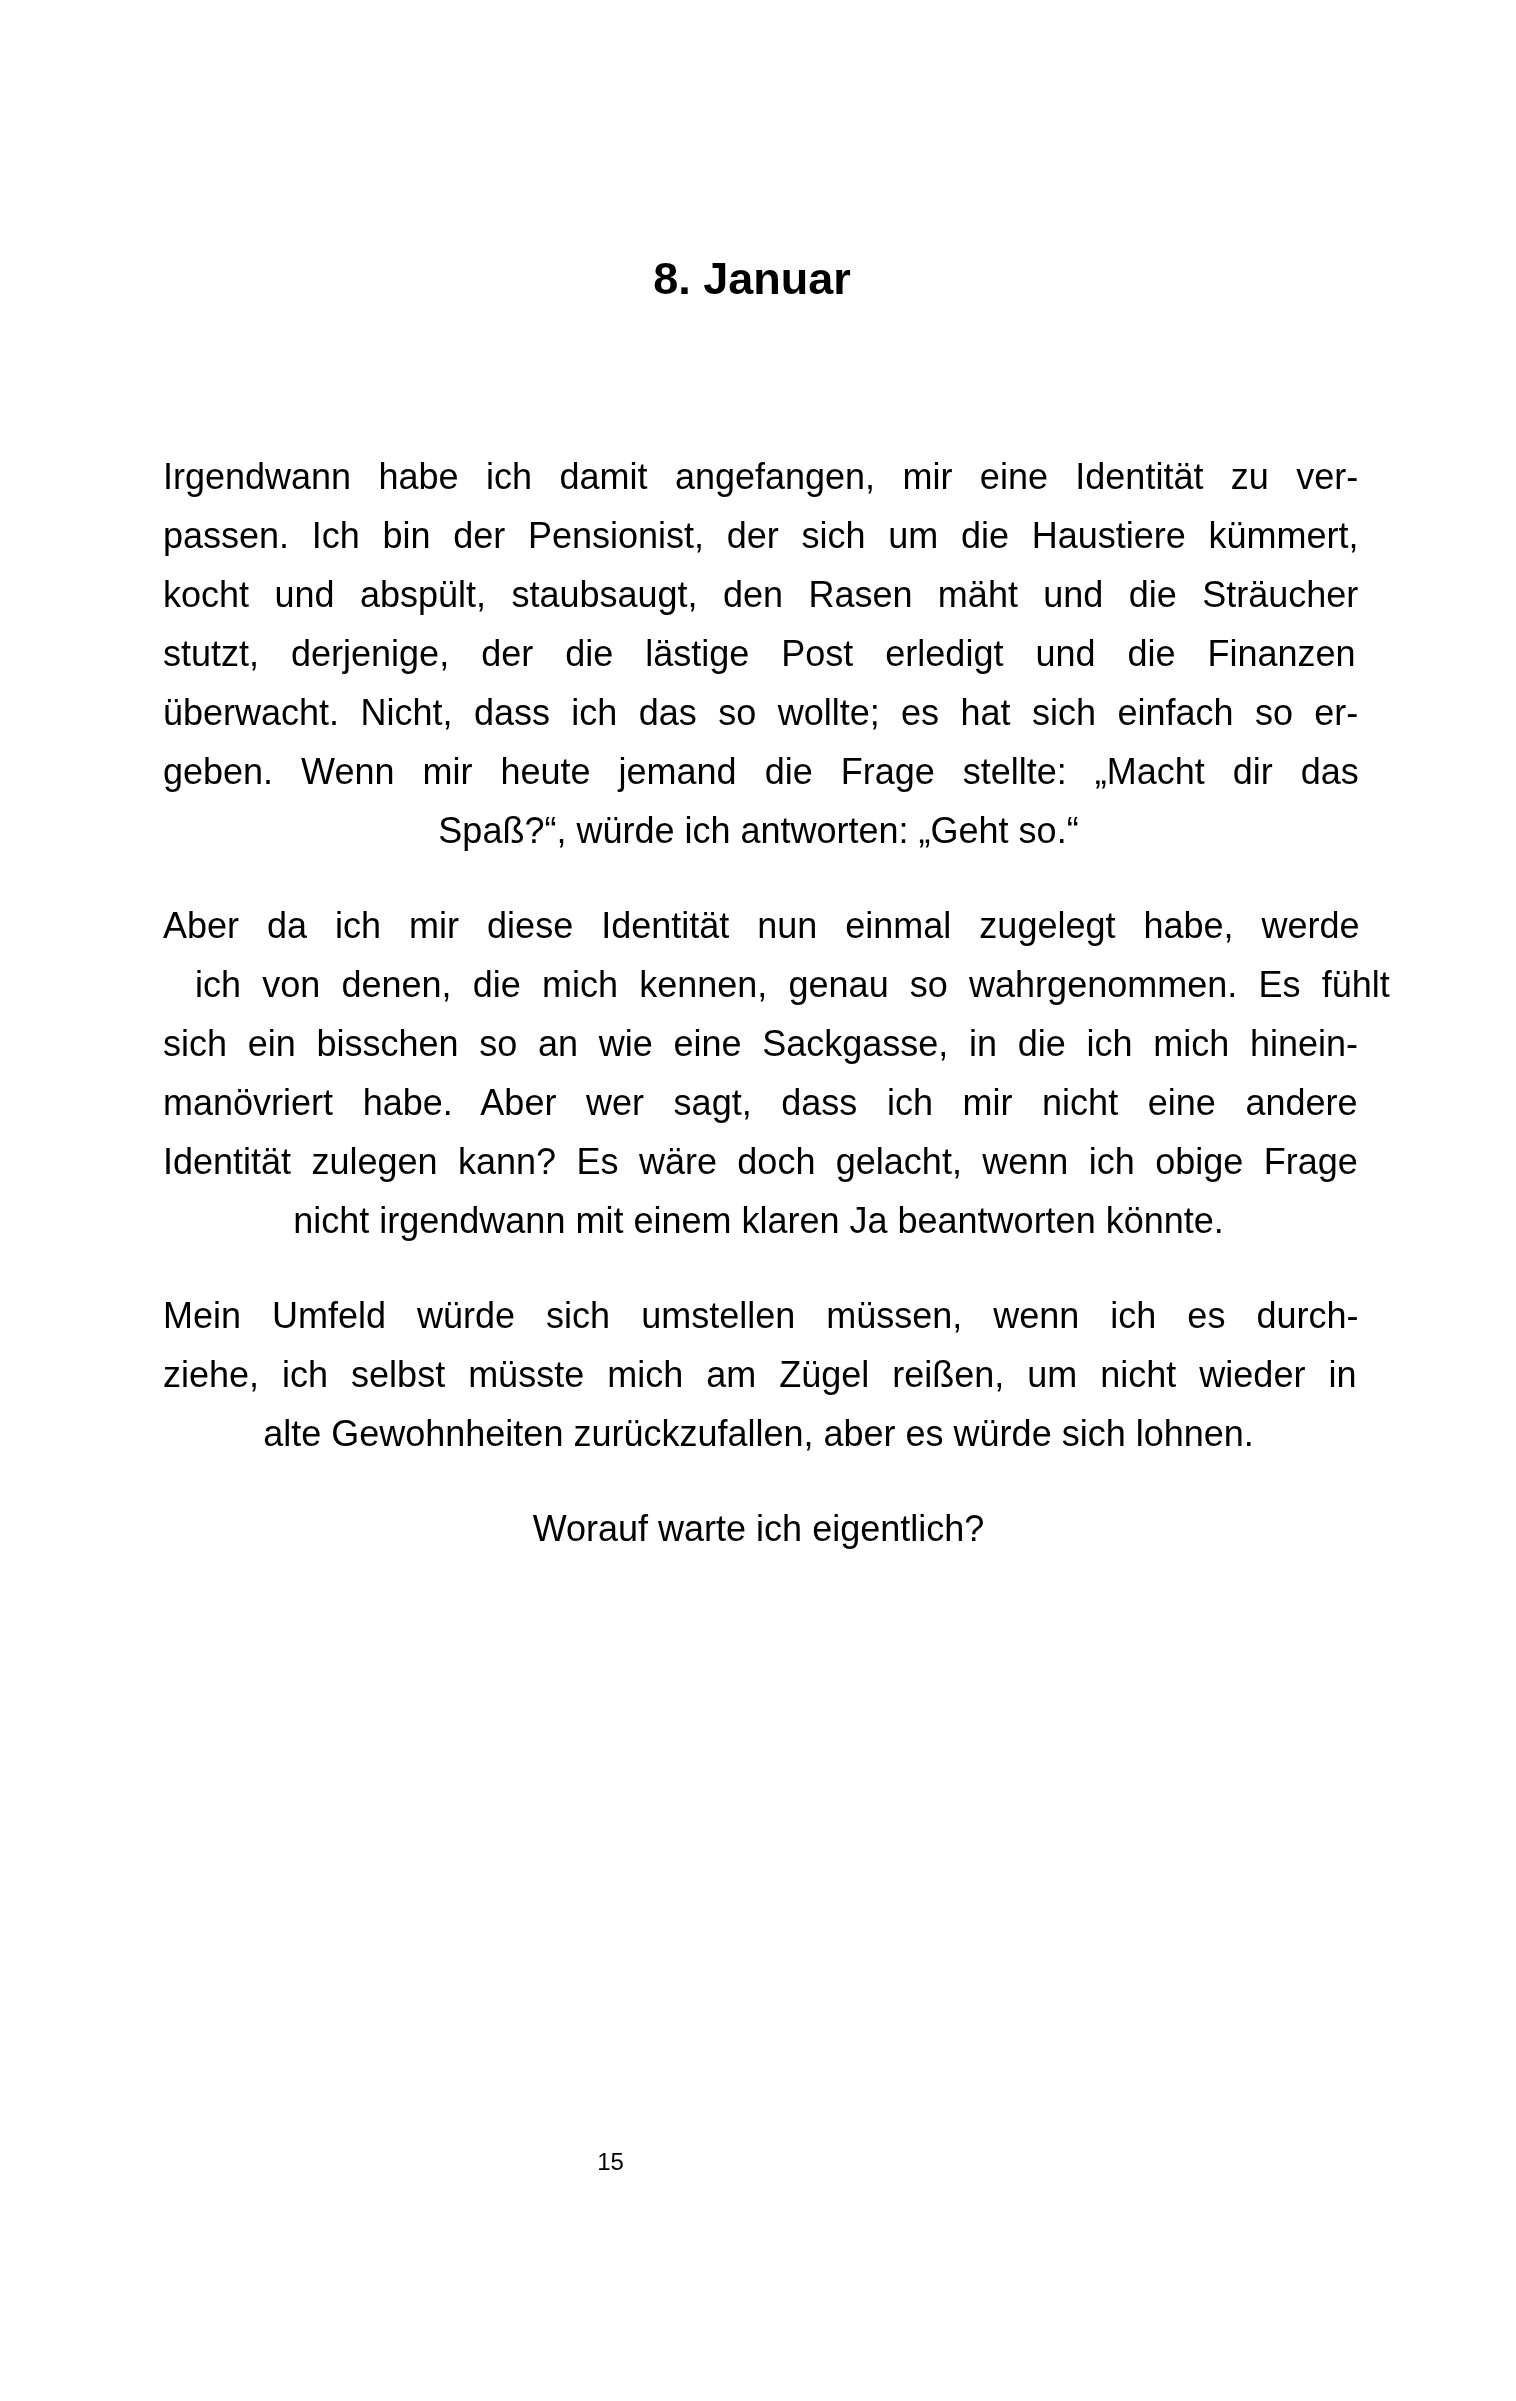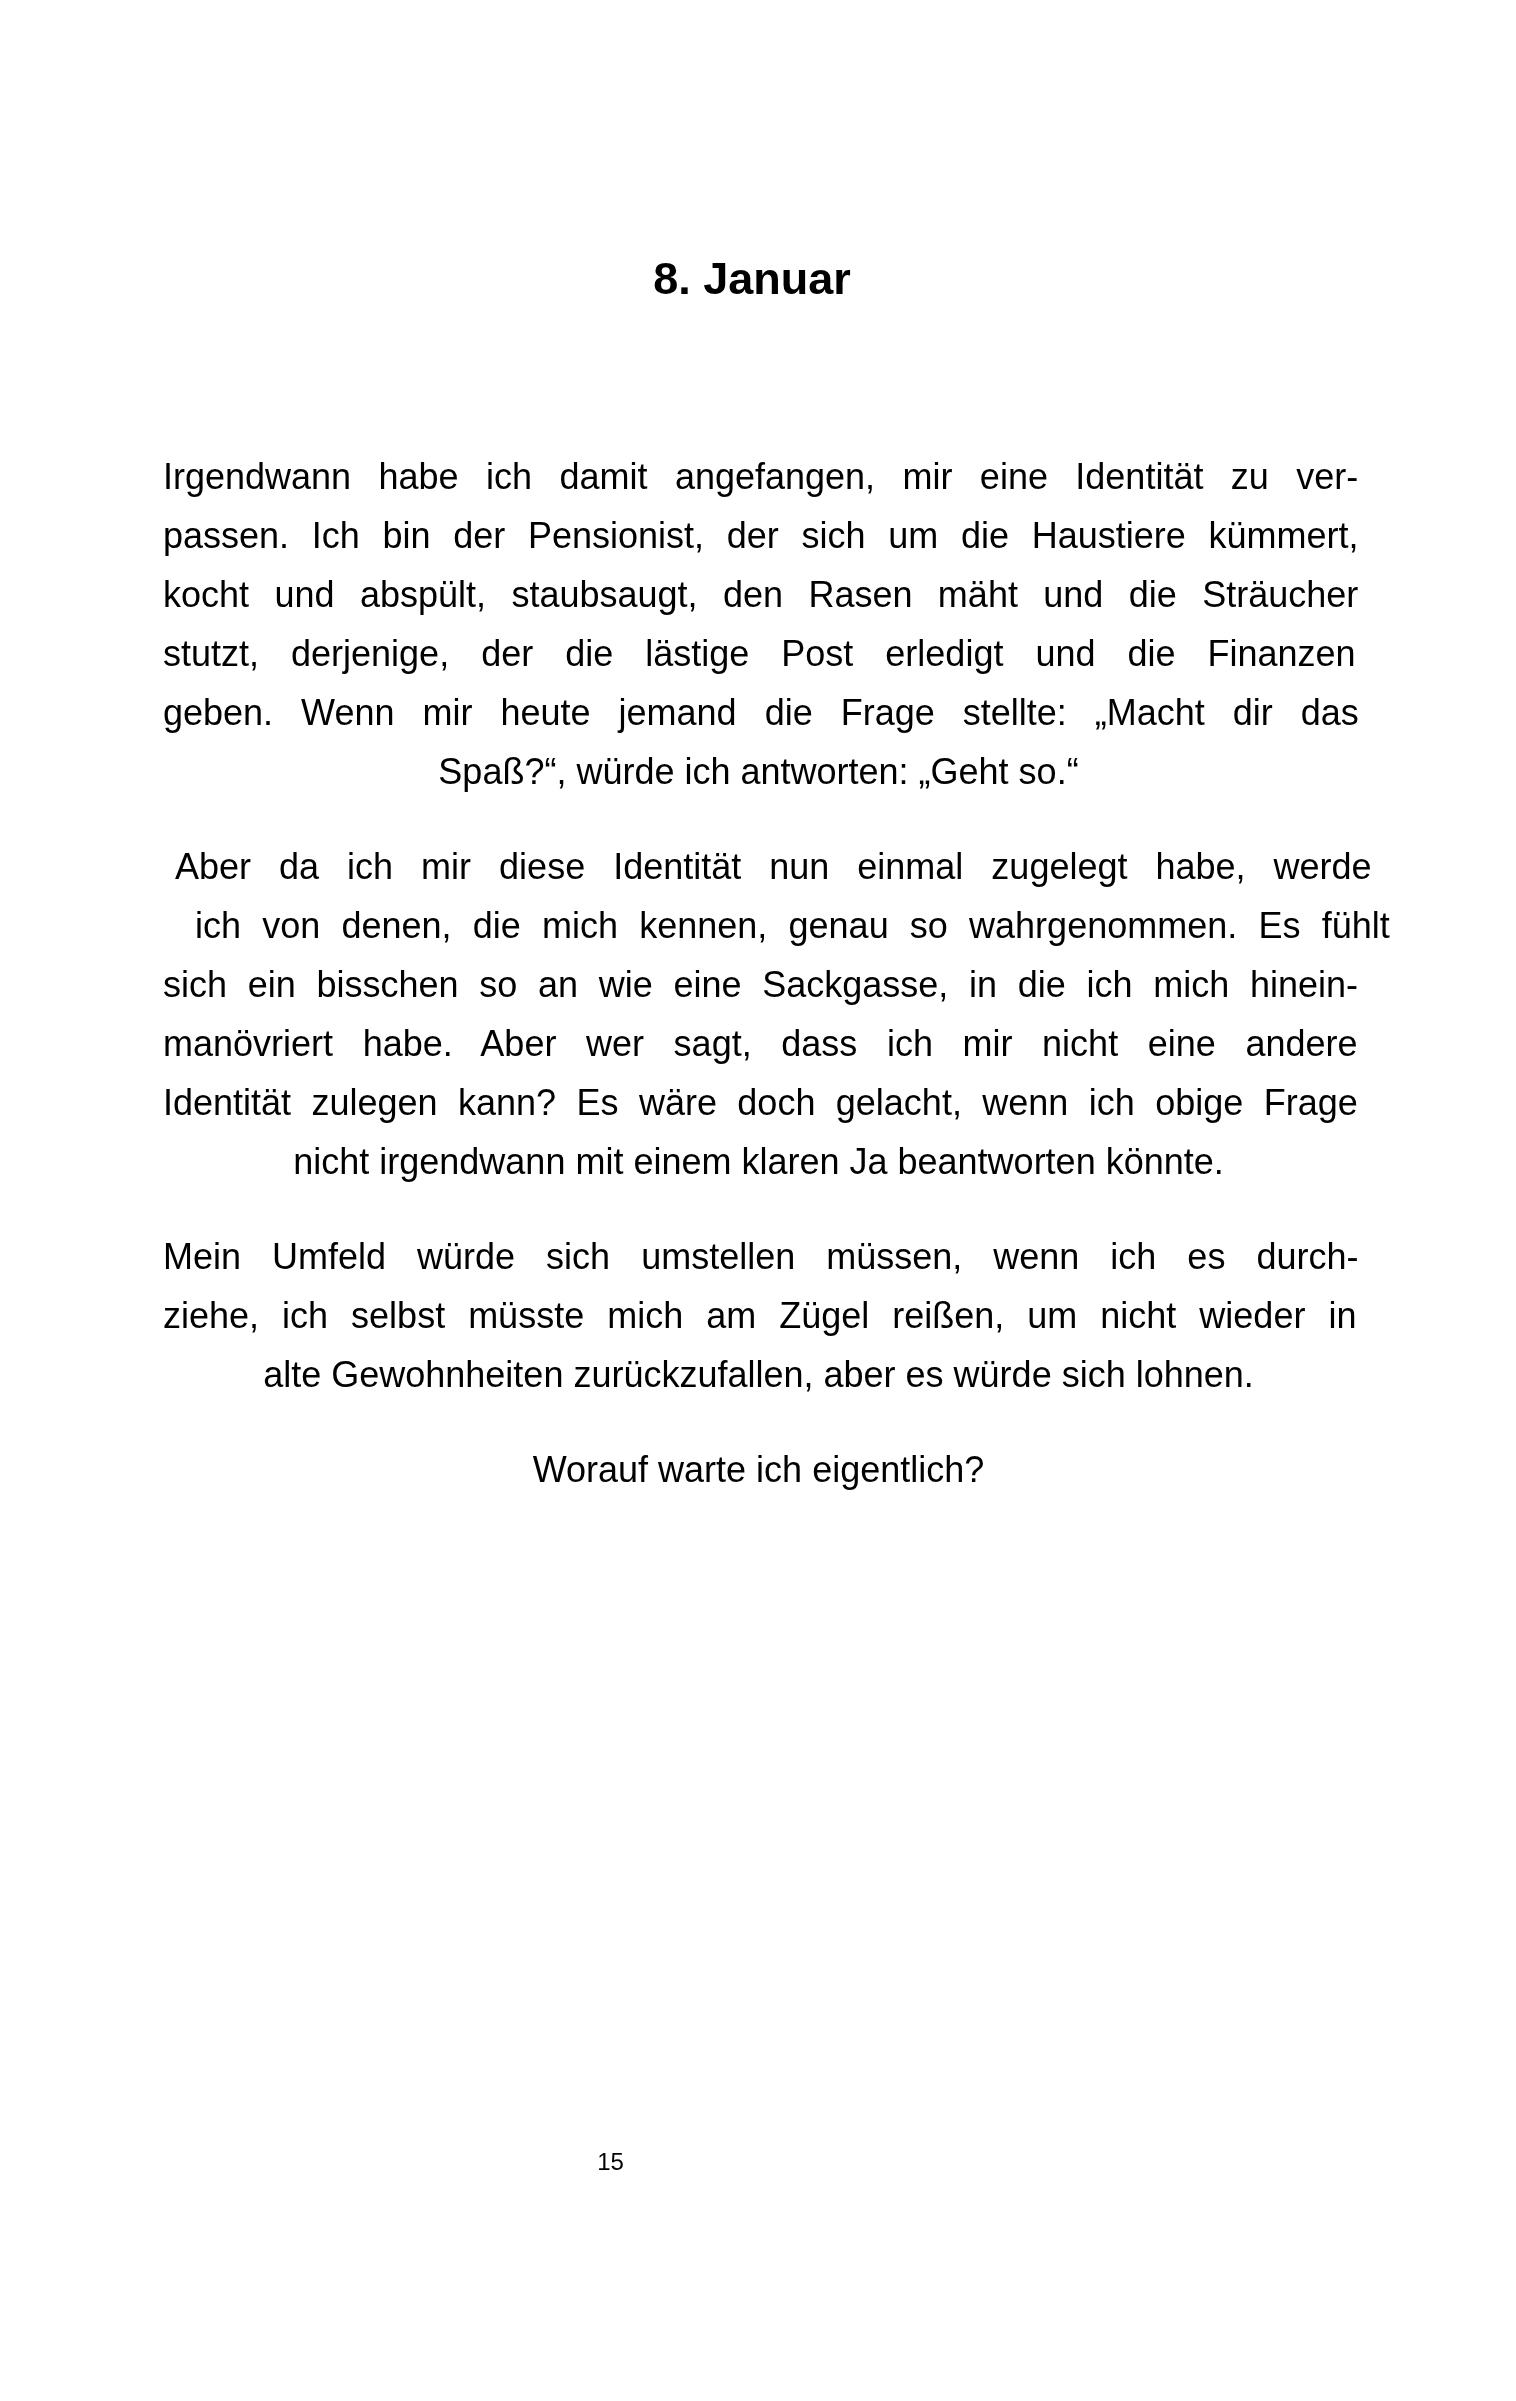--- a/index.html
+++ b/index.html
@@ -63,26 +63,27 @@
 
   <h1 class="title">8. Januar</h1>
 
   <div class="text-block">
 
     <p class="para">
       <span class="line just" style="word-spacing: 17.4px;">Irgendwann habe ich damit angefangen, mir eine Identität zu ver-</span>
       <span class="line just" style="word-spacing: 12.7px;">passen. Ich bin der Pensionist, der sich um die Haustiere kümmert,</span>
       <span class="line just" style="word-spacing: 15.4px;">kocht und abspült, staubsaugt, den Rasen mäht und die Sträucher</span>
       <span class="line just" style="word-spacing: 22px;">stutzt, derjenige, der die lästige Post erledigt und die Finanzen</span>
+      <span class="line just" style="word-spacing: 11.4px;">überwacht. Nicht, dass ich das so wollte; es hat sich einfach so er-</span>
       <span class="line just" style="word-spacing: 18px;">geben. Wenn mir heute jemand die Frage stellte: „Macht dir das</span>
       <span class="line last">Spaß?“, würde ich antworten: „Geht so.“</span>
     </p>
 
     <p class="para">
-      <span class="line just" style="word-spacing: 18px; margin-left: 12px;">Aber da ich mir diese Identität nun einmal zugelegt habe, werde</span>
+      <span class="line just" style="word-spacing: 18px;">Aber da ich mir diese Identität nun einmal zugelegt habe, werde</span>
       <span class="line just" style="word-spacing: 11.2px; margin-left: 32px;">ich von denen, die mich kennen, genau so wahrgenommen. Es fühlt</span>
       <span class="line just" style="word-spacing: 10.7px;">sich ein bisschen so an wie eine Sackgasse, in die ich mich hinein-</span>
       <span class="line just" style="word-spacing: 19.6px;">manövriert habe. Aber wer sagt, dass ich mir nicht eine andere</span>
       <span class="line just" style="word-spacing: 10.4px;">Identität zulegen kann? Es wäre doch gelacht, wenn ich obige Frage</span>
       <span class="line last">nicht irgendwann mit einem klaren Ja beantworten könnte.</span>
     </p>
 
     <p class="para">
       <span class="line just" style="word-spacing: 21px;">Mein Umfeld würde sich umstellen müssen, wenn ich es durch-</span>
       <span class="line just" style="word-spacing: 13px;">ziehe, ich selbst müsste mich am Zügel reißen, um nicht wieder in</span>

